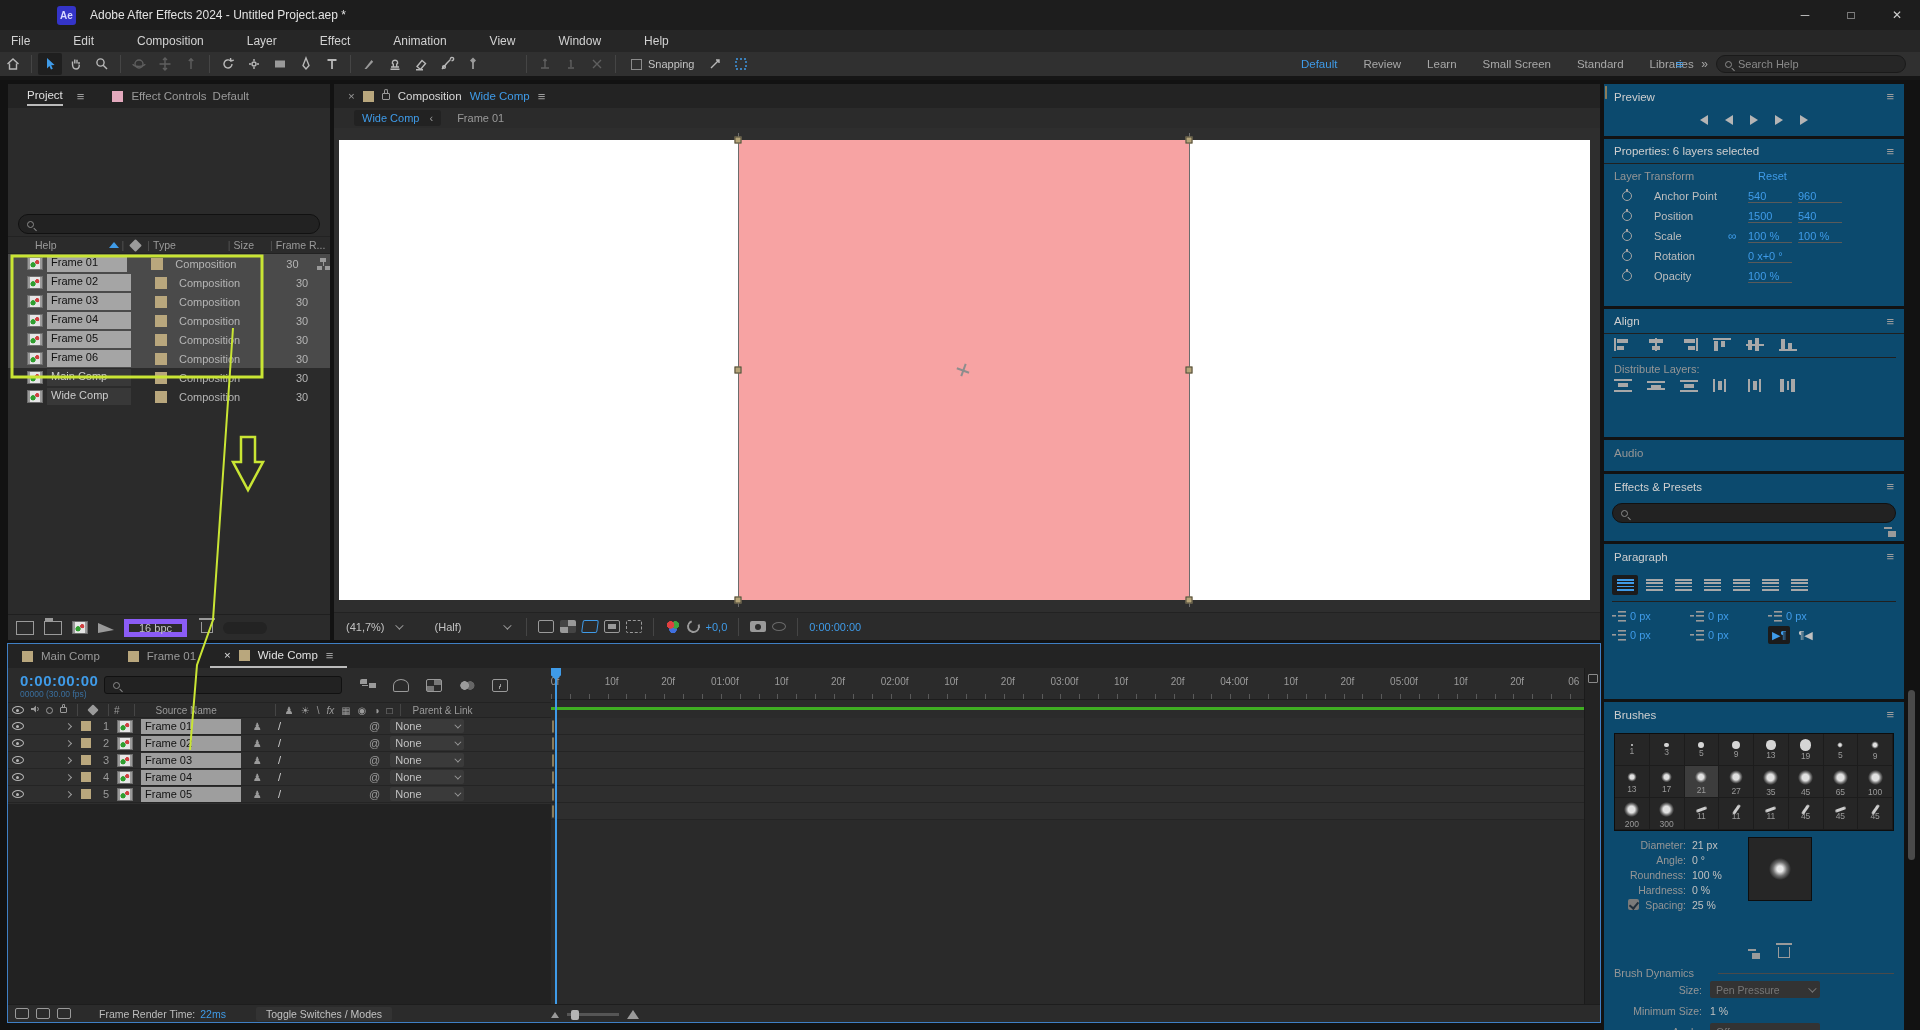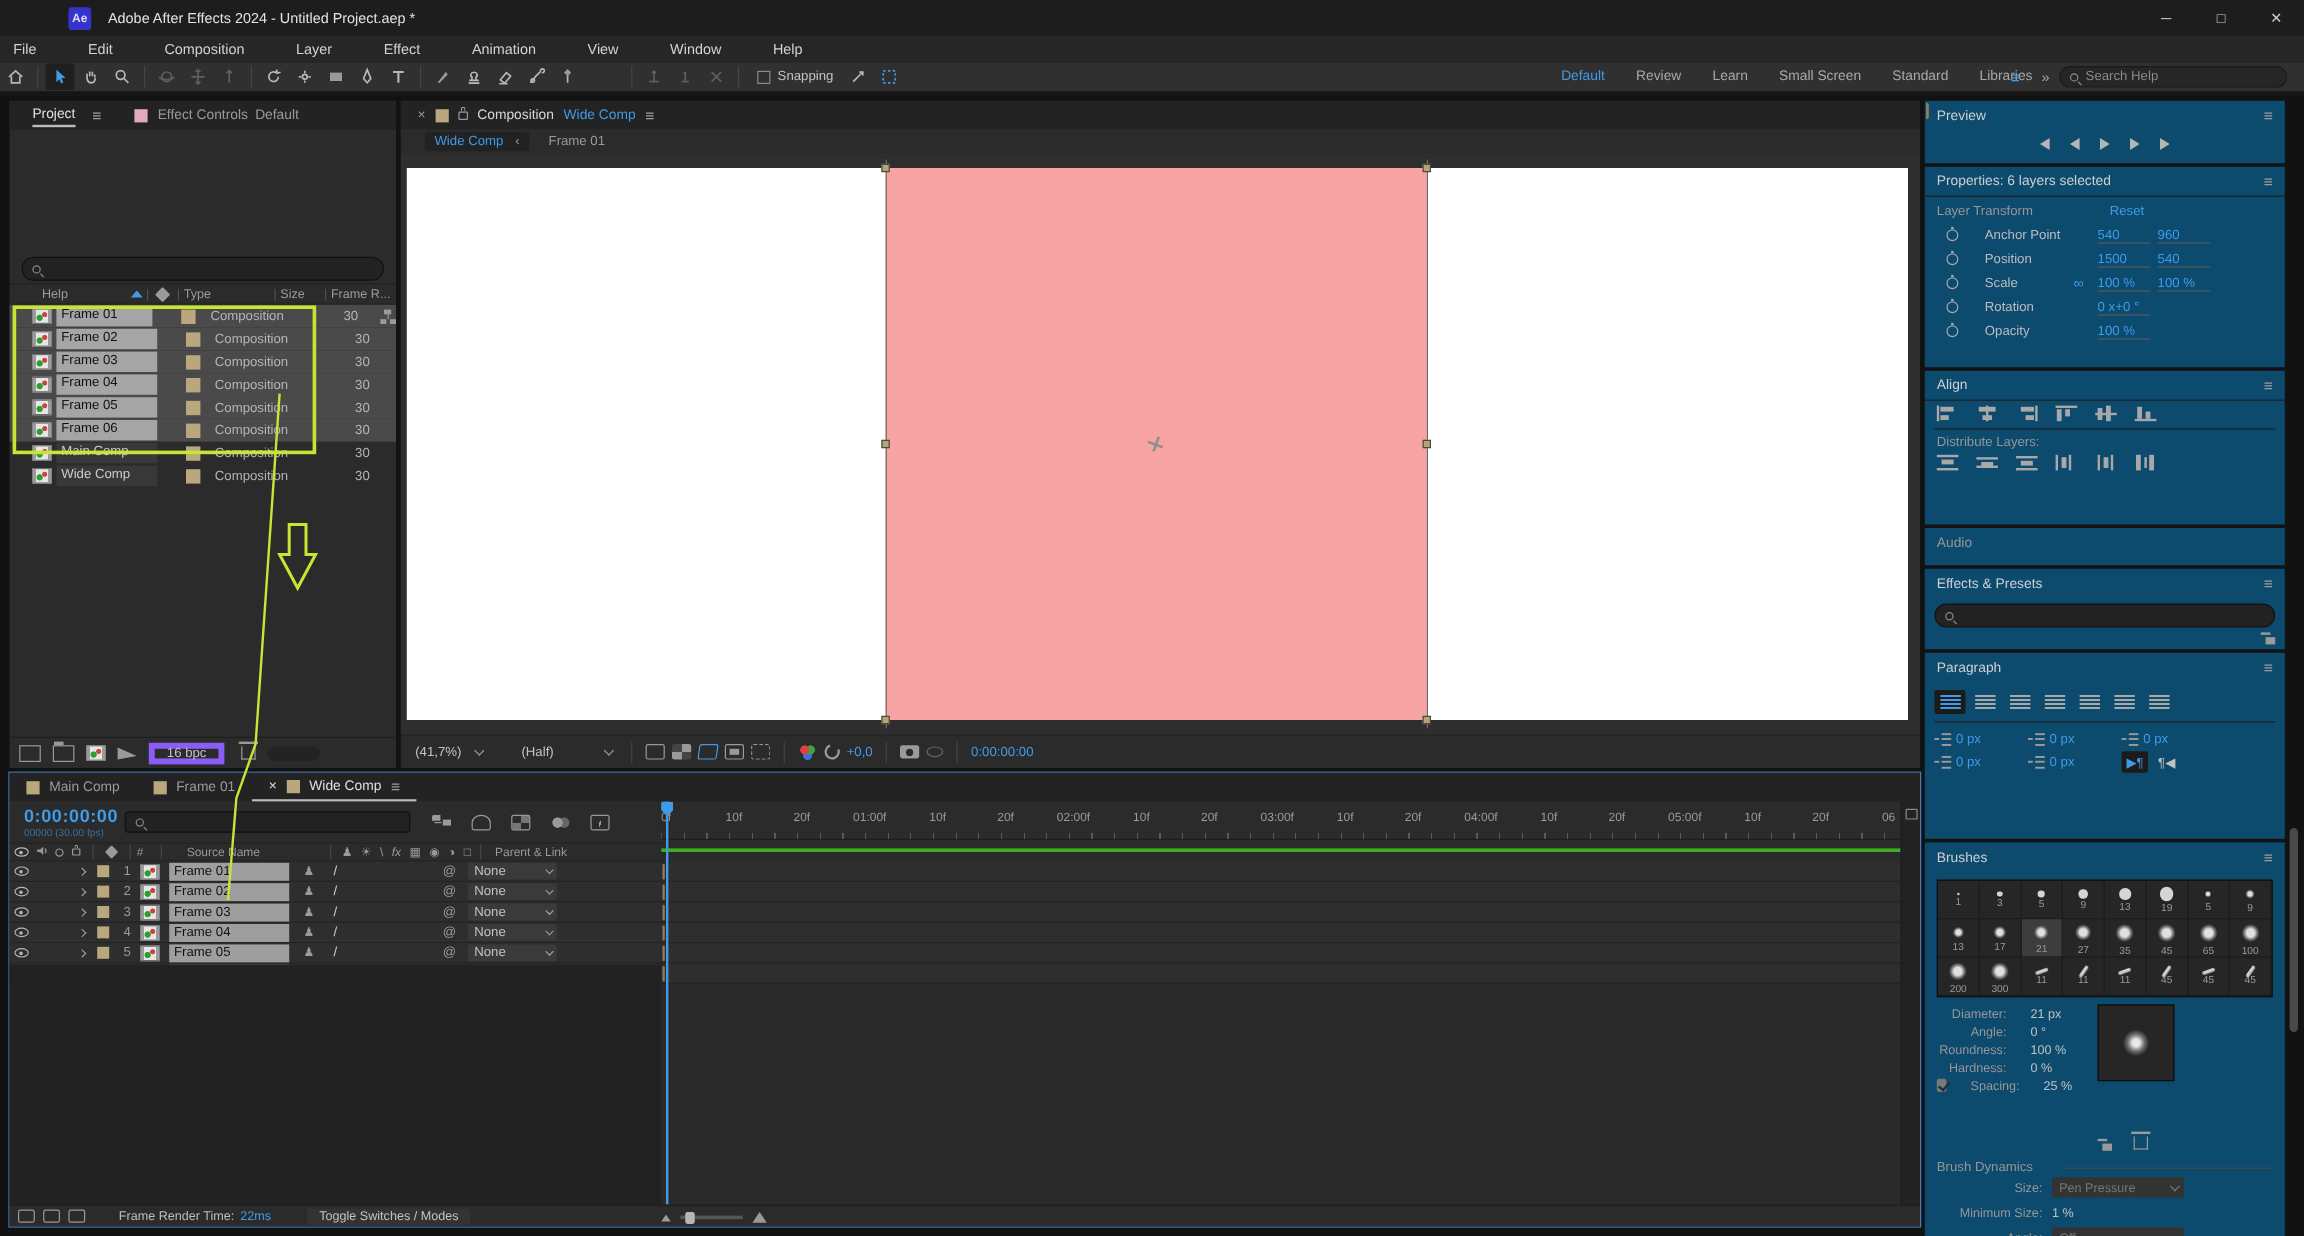--- a/index.html
+++ b/index.html
@@ -179,21 +179,21 @@
   .dirbtn { height:18px; padding:0 4px; display:flex; align-items:center; font-size:11px; color:#c0c0c0; }
   .dirbtn.active { background:#1b1b1b; color:#3f9be8; border-radius:2px; }
 
   #brushes-p { top:702px; height:328px; }
   #brush-grid { margin:6px 10px 0; border:1px solid #0d0d0d; display:grid; grid-template-columns:repeat(8,1fr); background:#262626; }
   .bcell { height:32px; border-right:1px solid #1c1c1c; border-bottom:1px solid #1c1c1c; display:flex; flex-direction:column; align-items:center; justify-content:center; gap:1px; }
   .bcell.sel { background:#3d3d3d; }
   .blabel { font-size:8.5px; color:#9a9a9a; line-height:8px; }
   #brush-detail { display:flex; padding:6px 10px 0; }
   #bd-left { width:120px; }
-  .bd-row { display:flex; justify-content:flex-end; align-items:center; gap:20px; height:15px; font-size:10.5px; }
+  .bd-row { display:flex; justify-content:flex-end; align-items:center; gap:6px; height:15px; font-size:10.5px; }
   .bd-val { width:42px; color:#c0c0c0; text-align:left; }
   #bd-preview { width:64px; height:64px; border:1px solid #0d0d0d; margin-left:14px; position:relative; background:#262626; }
   #bd-preview::after { content:""; position:absolute; left:50%; top:50%; width:22px; height:22px; transform:translate(-50%,-50%); background:radial-gradient(circle,#e8e8e8 0 3px,rgba(200,200,200,.45) 7px,transparent 11px); }
   #bd-icons { display:flex; gap:14px; margin:46px 0 0 14px; align-items:flex-start; }
   .chk { width:11px; height:11px; background:#7a7a7a; border-radius:2px; position:relative; }
   .chk::after { content:""; position:absolute; left:2.5px; top:0.5px; width:4px; height:7px; border:solid #22303d; border-width:0 2px 2px 0; transform:rotate(40deg); }
   #bdyn-hdr { display:flex; align-items:center; gap:24px; padding:8px 10px 0; }
   #bdyn-hdr .hrline { flex:1; height:1px; background:#4a4a4a; }
   .bdyn-row { display:flex; align-items:center; height:21px; padding-left:10px; font-size:10.5px; }
   .bdyn-lbl { width:88px; text-align:right; }

